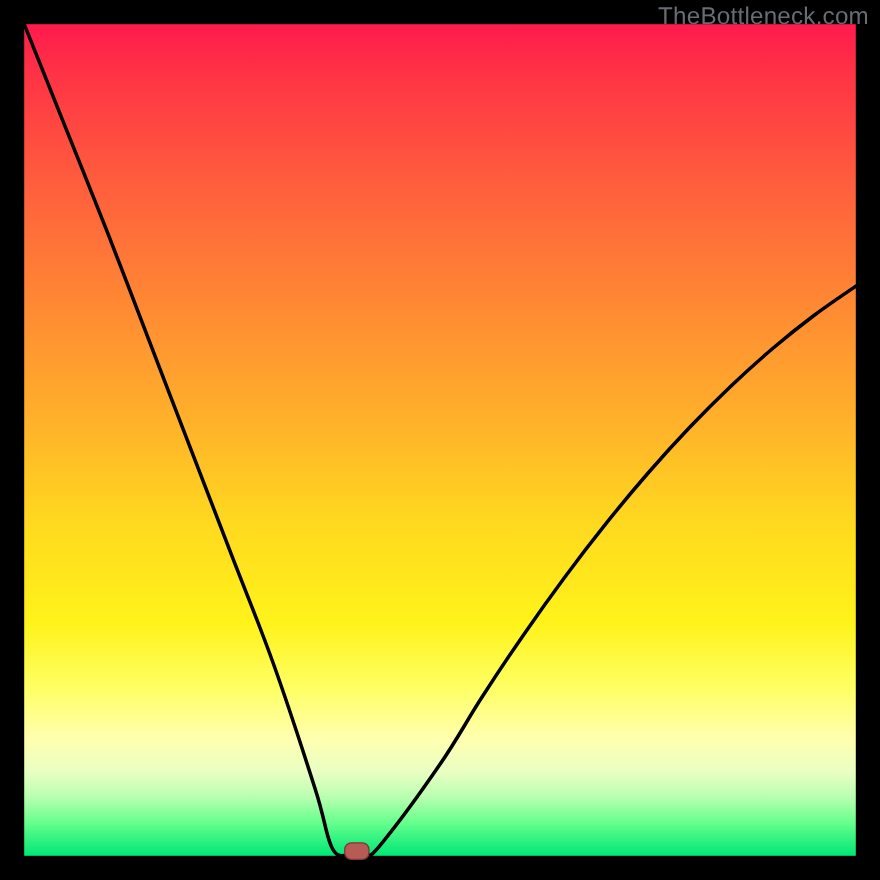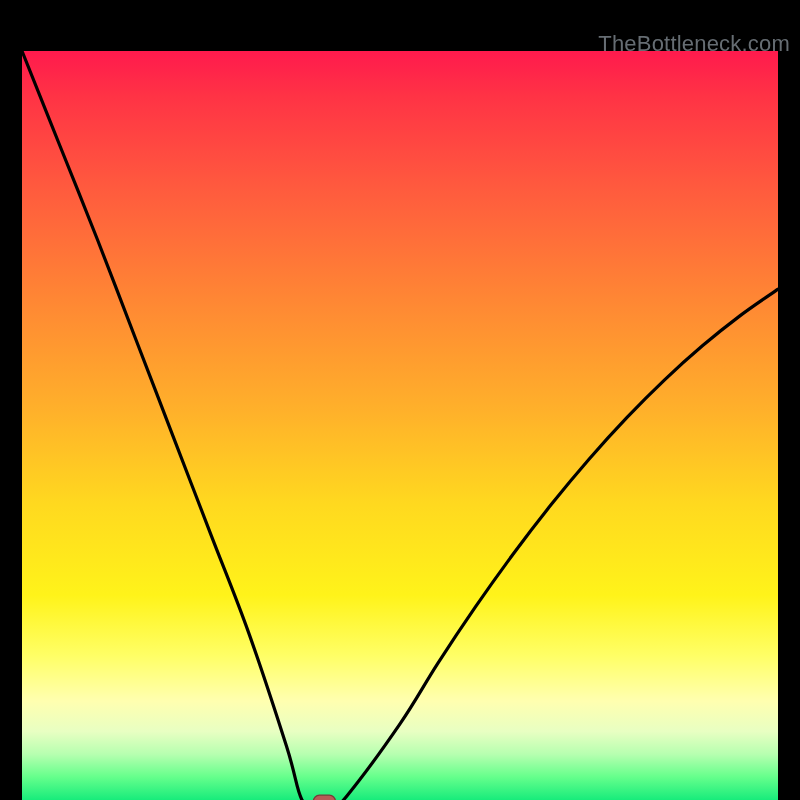--- a/index.html
+++ b/index.html
@@ -8,21 +8,20 @@
     width: 800px;
     height: 800px;
     overflow: hidden;
     background: #000;
     font-family: Arial, Helvetica, sans-serif;
   }
   .frame {
     position: absolute;
     inset: 0;
     background: #000;
-    margin-top: 29px;
   }
   .plot {
     position: absolute;
     left: 22px;
     top: 22px;
     width: 756px;
     height: 756px;
     background: linear-gradient(
       to bottom,
       #ff1a4d 0%,

